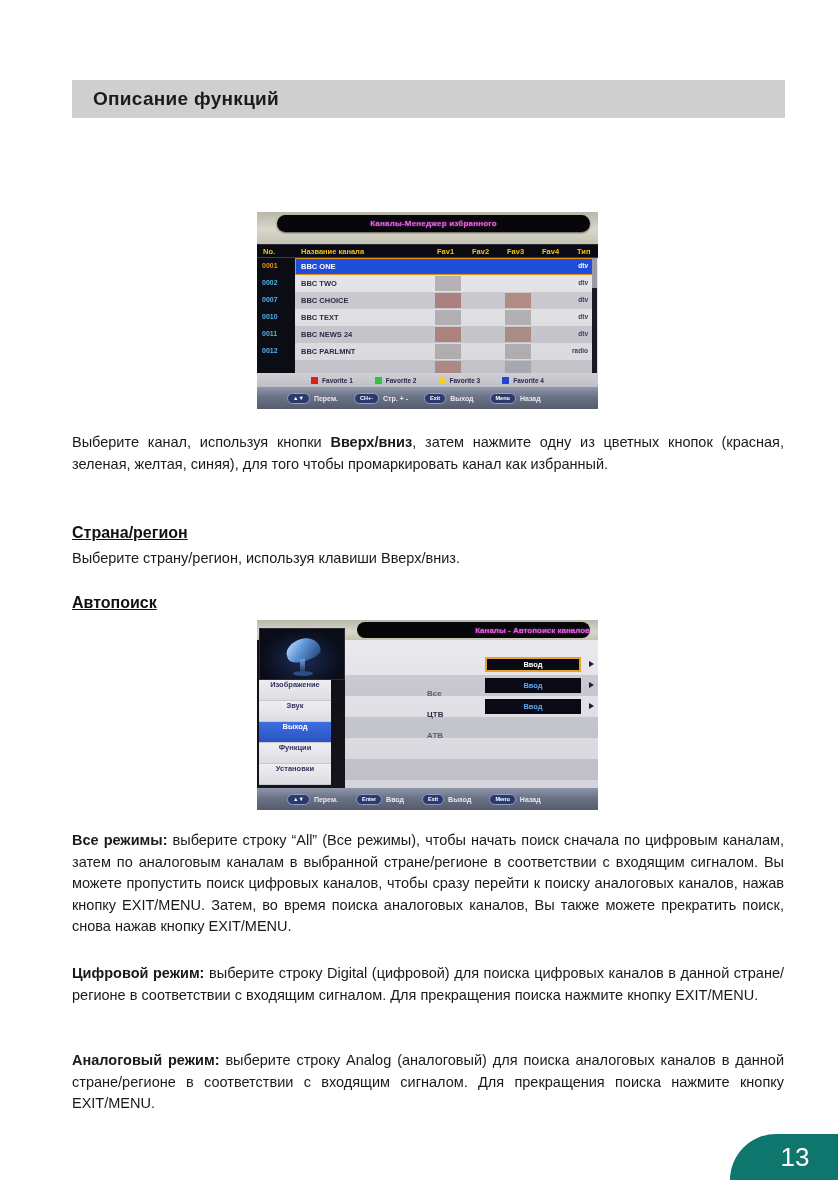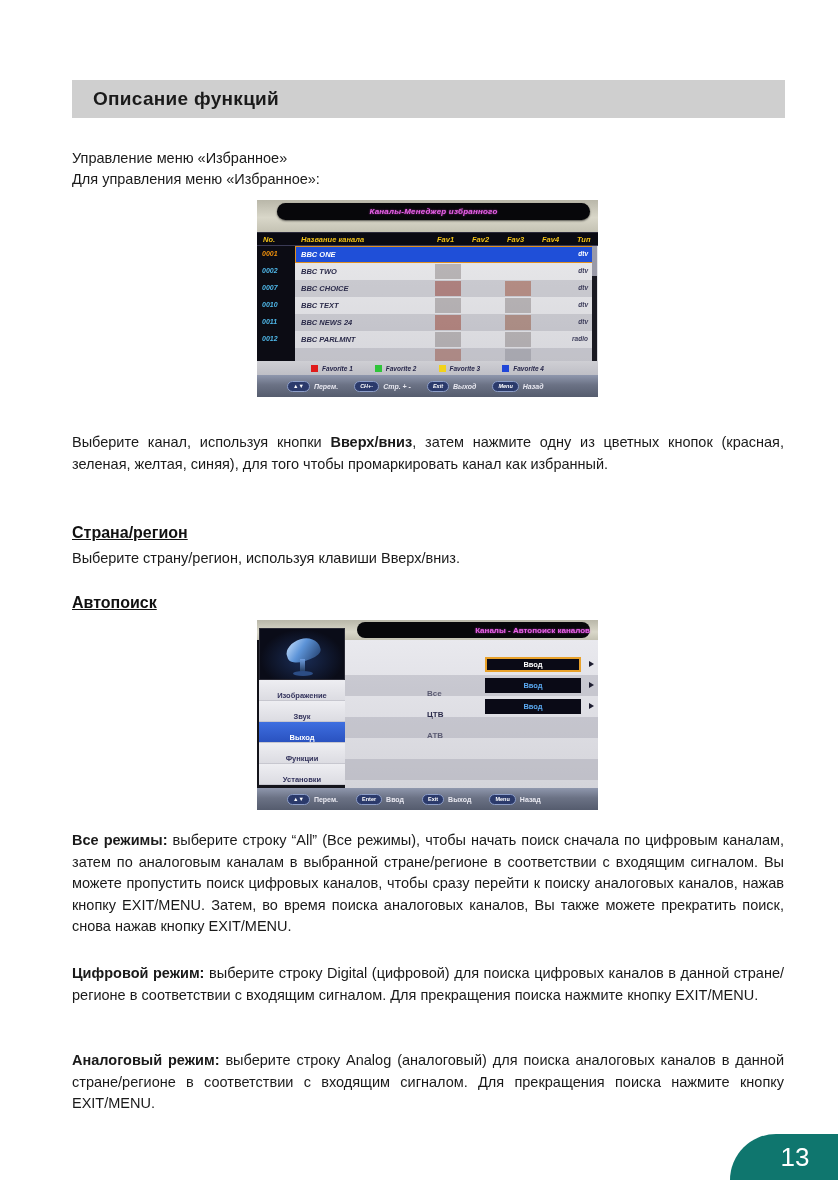--- a/index.html
+++ b/index.html
@@ -55,26 +55,25 @@
     left: 72px;
     font-size: 16px;
     font-weight: bold;
     text-decoration: underline;
     color: #111;
   }
 
   
   .shot1 {
     position: absolute;
-    left: 257px; top: 200px;
+    left: 257px; top: 212px;
     width: 341px; height: 197px;
     background: linear-gradient(180deg,#0d0d10 0%, #101018 100%);
     overflow: hidden;
     font-family: "Liberation Sans", sans-serif;
-    font-style: italic;
   }
   .shot1 .topstrip {
     position: absolute; left:0; top:0; width:100%; height:32px;
     background: linear-gradient(180deg,#b9b7a9 0%, #d9d7c9 55%, #c4c2b3 100%);
   }
   .shot1 .titlepill {
     position: absolute;
     left: 20px; top: 3px; right: 8px; height: 17px;
     background: #07070a;
     border-radius: 9px;
@@ -201,22 +200,22 @@
   }
   .shot2 .dish .d2 {
     position: absolute; left: 40px; top: 30px; width: 5px; height: 14px;
     background: linear-gradient(180deg,#6f9ee0,#1b3154);
   }
   .shot2 .dish .d3 {
     position: absolute; left: 33px; top: 42px; width: 20px; height: 5px;
     background: #2c4d85; border-radius: 50%;
   }
   .shot2 .mitem {
-    position: absolute; left: 2px; width: 86px; height: 21px;
-    display: flex; align-items: flex-end; justify-content: center;
+    position: absolute; left: 2px; width: 72px; height: 21px;
+    display: flex; align-items: flex-start; justify-content: center;
     background: linear-gradient(180deg,#eeeef2 0%, #dcdce2 100%);
     border-bottom: 1px solid #c7c7cf;
   }
   .shot2 .mitem span { font-size: 7.5px; font-weight: bold; color: #33335c; }
   .shot2 .mitem.active {
     background: linear-gradient(180deg,#3e6fe0 0%, #2a52c0 100%);
   }
   .shot2 .mitem.active span { color: #ffffff; }
   .shot2 .content {
     position: absolute; left: 88px; top: 20px; right: 0; bottom: 22px;
@@ -265,24 +264,20 @@
 </style>
 </head>
 <body>
 
 <div class="page">
 
   <div class="header-band">
     <div class="header-title">Описание функций</div>
   </div>
 
-  <div class="intro">
-    <div>Управление меню «Избранное»</div>
-    <div>Для управления меню «Избранное»:</div>
-  </div>
 
   <div class="shot1">
     <div class="topstrip"></div>
     <div class="titlepill">
       <span>Каналы-Менеджер избранного</span>
     </div>
 
     <div class="colhead">
       <div class="c" style="left:6px">No.</div>
       <div class="c" style="left:44px">Название канала</div>

